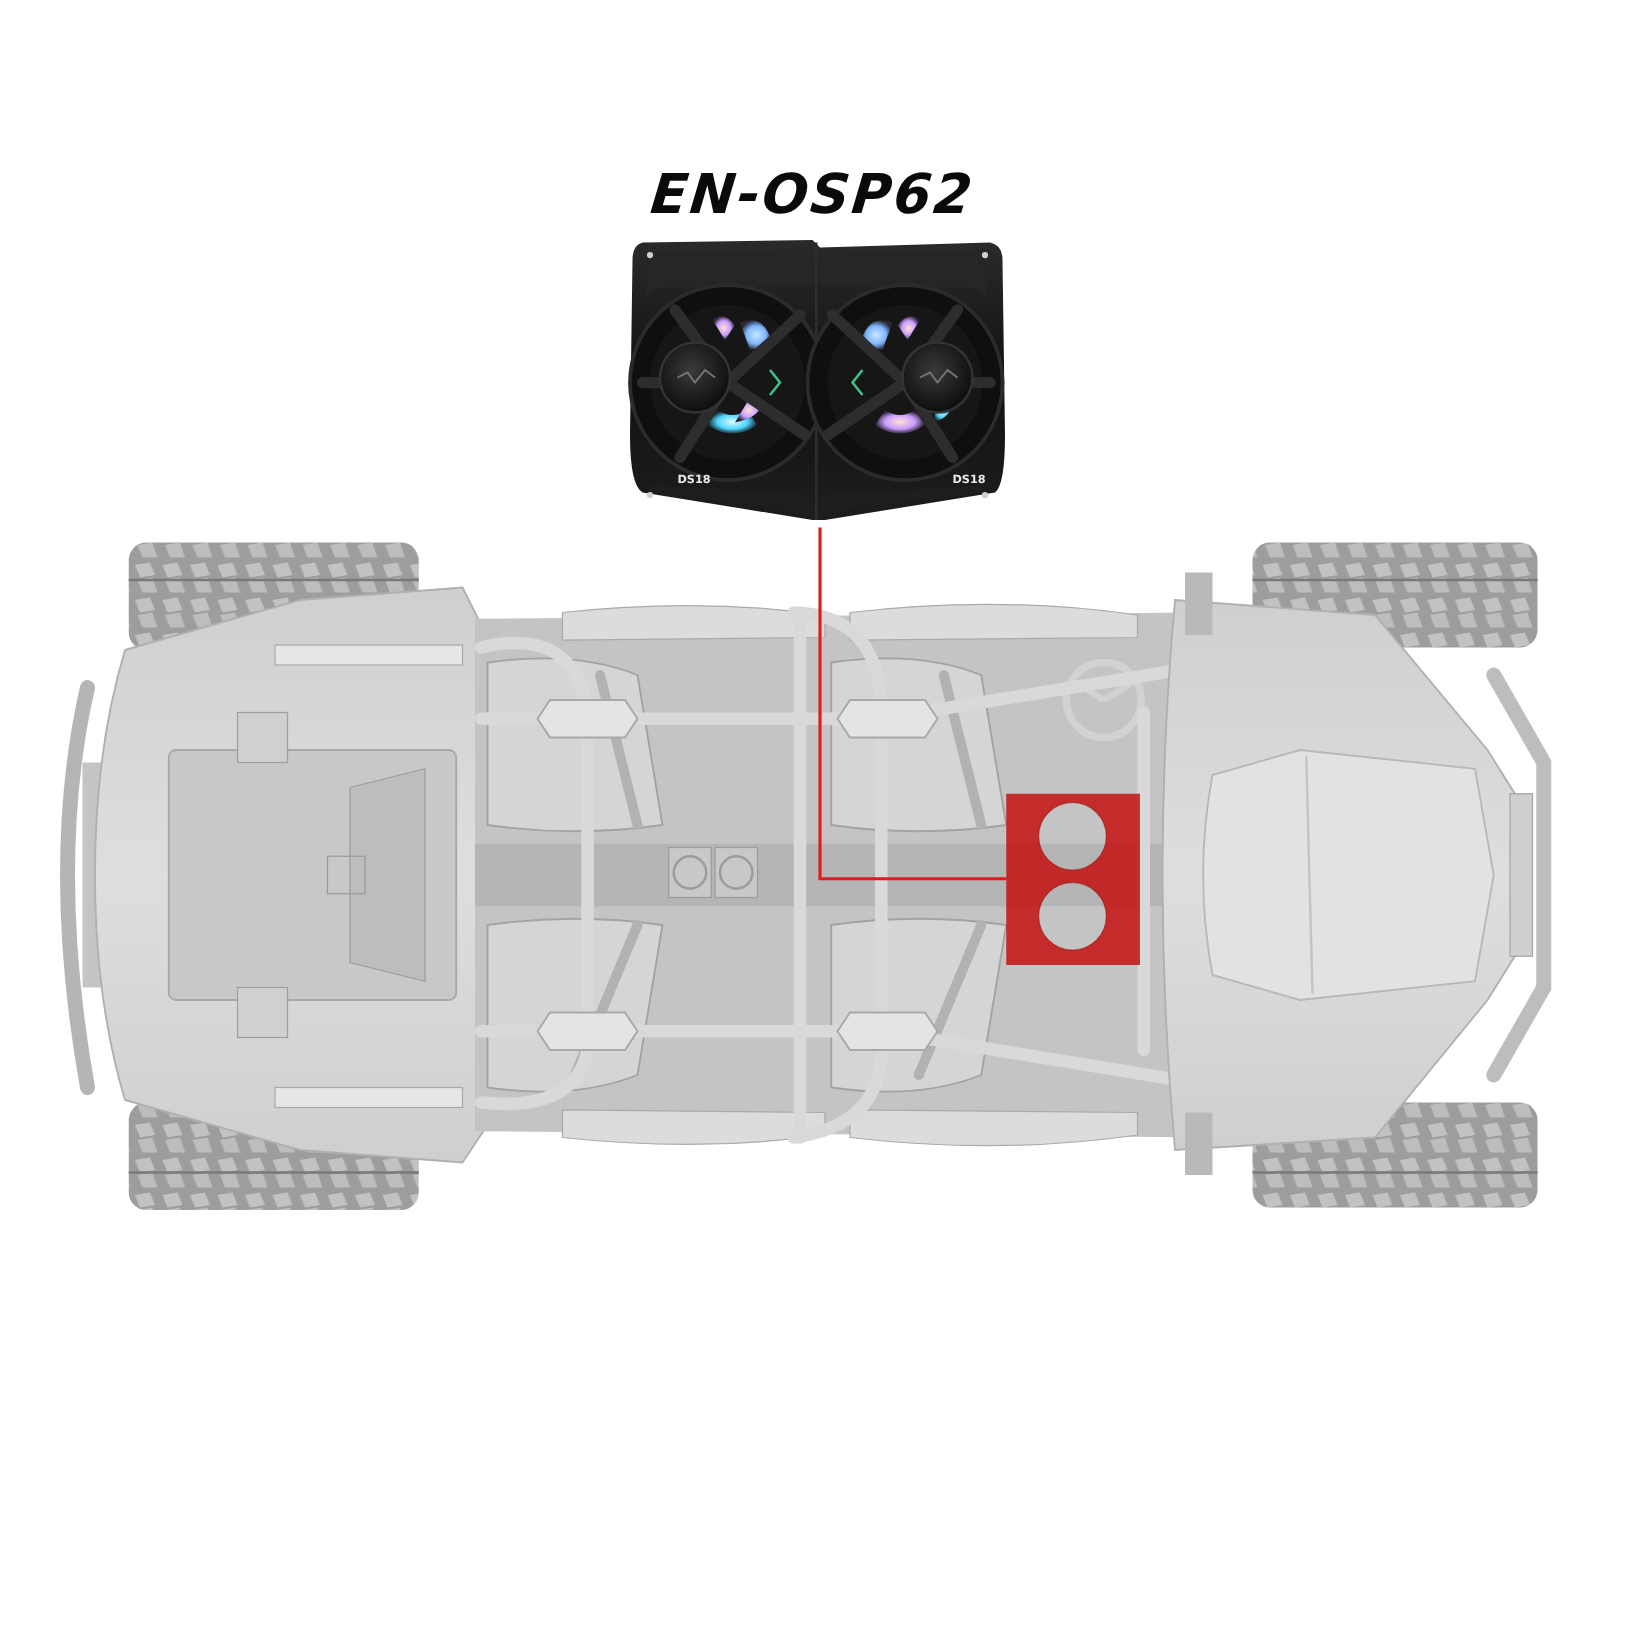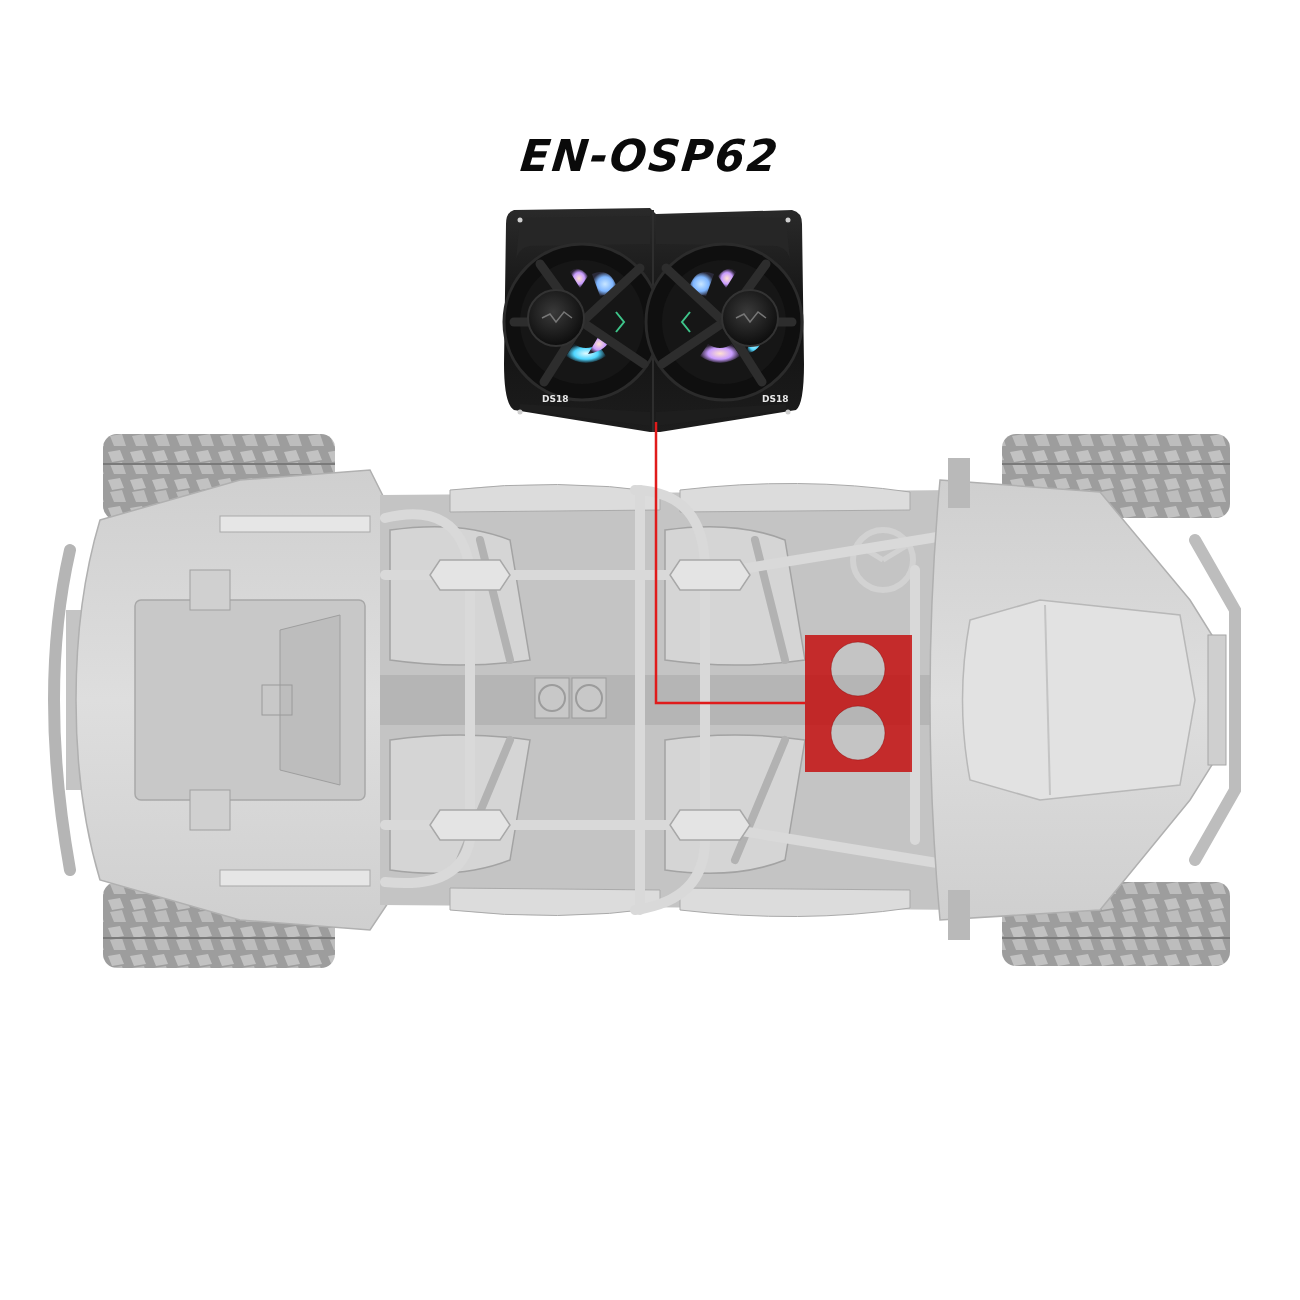--- a/index.html
+++ b/index.html
@@ -11,21 +11,21 @@
     text-align: center;
     font-family: "DejaVu Sans", sans-serif;
     font-weight: 900; font-style: italic;
     font-size: 44px; letter-spacing: 2px; line-height: 56px;
     color: #0a0a0a;
     transform: scaleX(0.98) skewX(-6deg);
   }
 
   
   .speaker {
-    position: absolute; left: 500px; top: 204px; width: 306px; height: 232px; text-align: right;
+    position: absolute; left: 500px; top: 188px; width: 306px; height: 232px; text-align: right;
   }
   .speaker svg { width: 100%; height: 100%; display: block; }
 
   
   .vehicle { position: absolute; left: 40px; top: 420px; width: 1240px; height: 560px; }
   .vehicle svg { width: 100%; height: 100%; display: block; }
 
   
   .overlay { position: absolute; left: 0; top: 0; width: 1300px; height: 1300px; pointer-events: none; }
   .overlay svg { width: 100%; height: 100%; display: block; }

